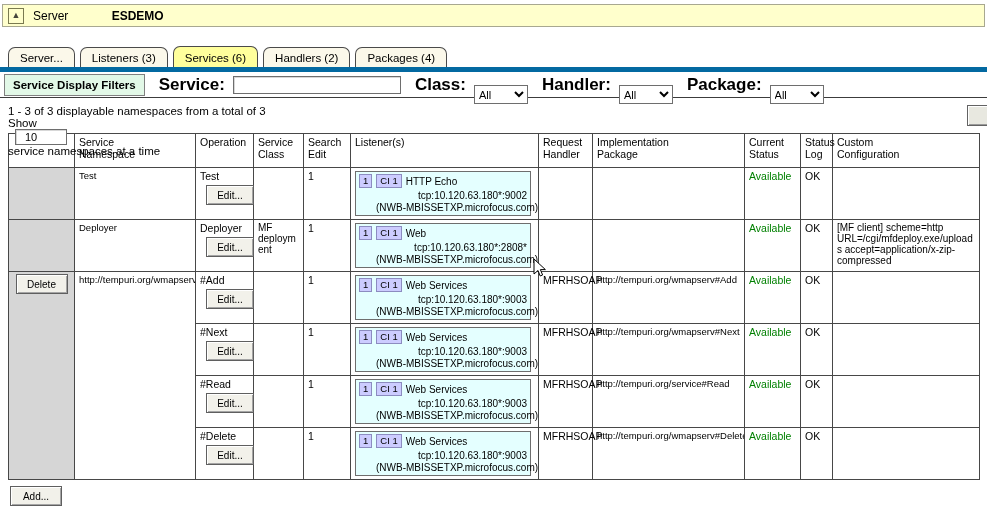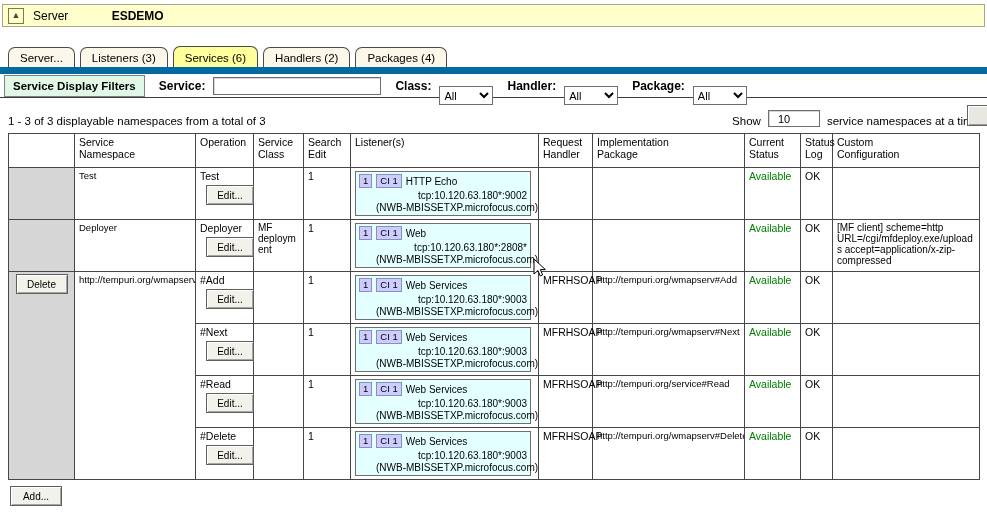--- a/index.html
+++ b/index.html
@@ -25,42 +25,42 @@
   
   .tabs { display:flex; align-items:flex-end; margin:16px 0 0 8px; height:24px; }
   .tab {
     font-size:11.5px; padding:4px 11px 3px 11px; background:#fbf8ea;
     border:1px solid #4a4a4a; border-bottom:none; border-radius:7px 7px 0 0;
     margin-right:5px; white-space:nowrap;
   }
   .tab.active { background:#ffff9c; padding-top:5px; }
   
   .filter-bar {
-    border-top:7px solid #0369a1; border-bottom:1px solid #3c3c3c;
+    border-top:5px solid #0369a1; border-bottom:1px solid #3c3c3c;
     height:31px; display:flex; align-items:center; gap:8px; padding:0 4px;
     background:#ffffff;
   }
   .filter-title {
     background:#e2f8e7; border:1px solid #808080; padding:4px 8px;
     font-weight:bold; font-size:11.5px; white-space:nowrap;
   }
-  .flabel { font-weight:bold; font-size:12px; margin-left:6px; white-space:nowrap; }
+  .flabel { font-weight:bold; font-size:17px; margin-left:6px; white-space:nowrap; }
   .finput {
     width:168px; height:18px; border:1px solid #6e6e6e; background:#fff;
     font-family:inherit; font-size:11px; padding:1px 3px;
     box-shadow: inset 1px 1px 0 #d7d7d7;
   }
   .fselect {
     height:19px; min-width:54px; border:1px solid #6e6e6e; background:#fff;
     font-family:inherit; font-size:11px;margin-top:20px;
   }
   
   .pag {
-    position:relative; display:flex; align-items:flex-end;
-    margin:7px 8px 6px 8px; font-size:11.5px; height:22px;
+    position:relative; display:flex; align-items:flex-start;
+    margin:7px 8px 6px 8px; font-size:11.5px; height:22px;flex-direction:column;
   }
   .pag-left { flex:1; }
   .show-input {
     width:52px; height:17px; border:1px solid #6e6e6e; margin:0 7px;
     font-family:inherit; font-size:11px; padding:1px 9px;
     box-shadow: inset 1px 1px 0 #d7d7d7;
   }
   .partial-btn {
     position:absolute; right:-12px; top:0; width:24px; height:21px;
     background:#e8e8e0; border:1px solid #636363;

